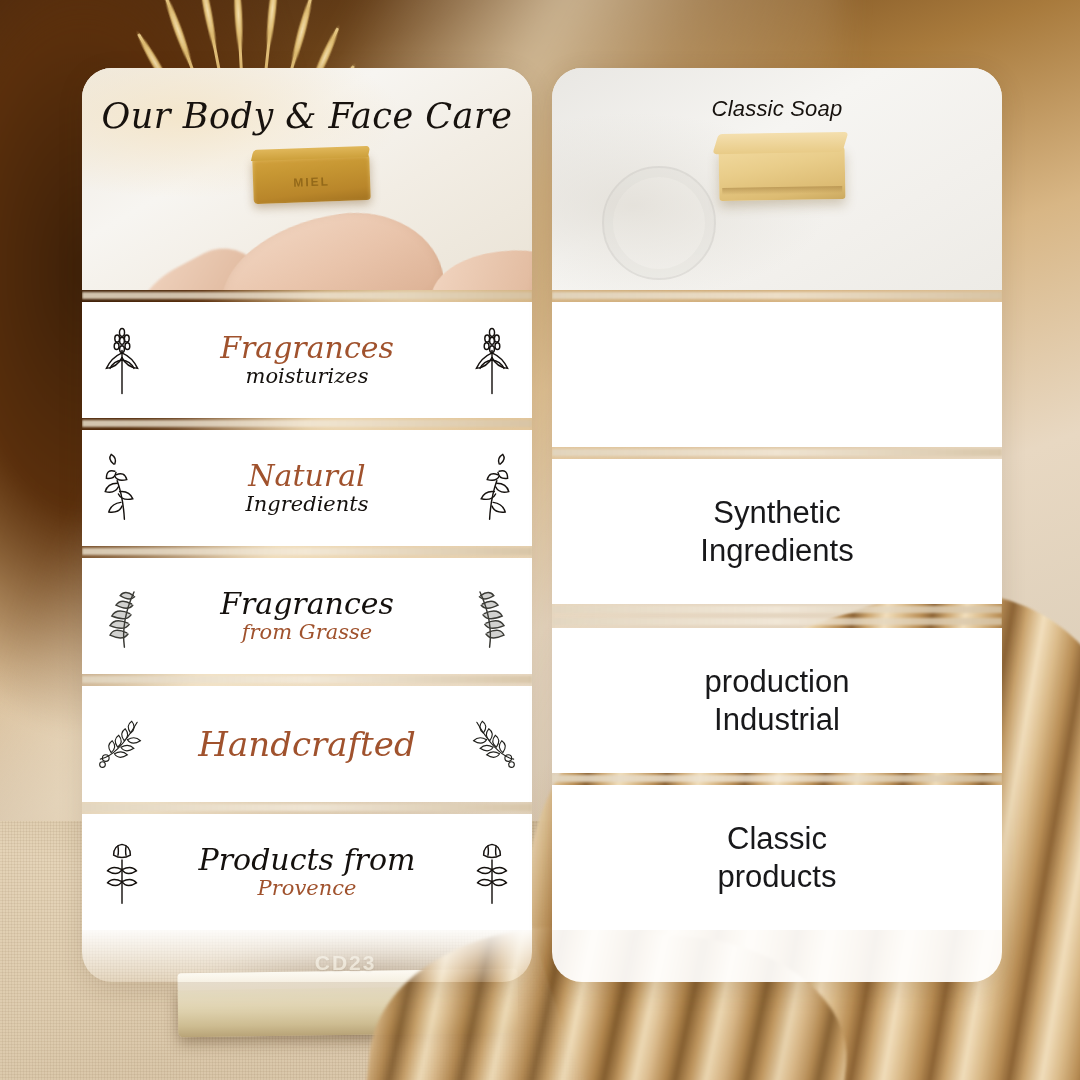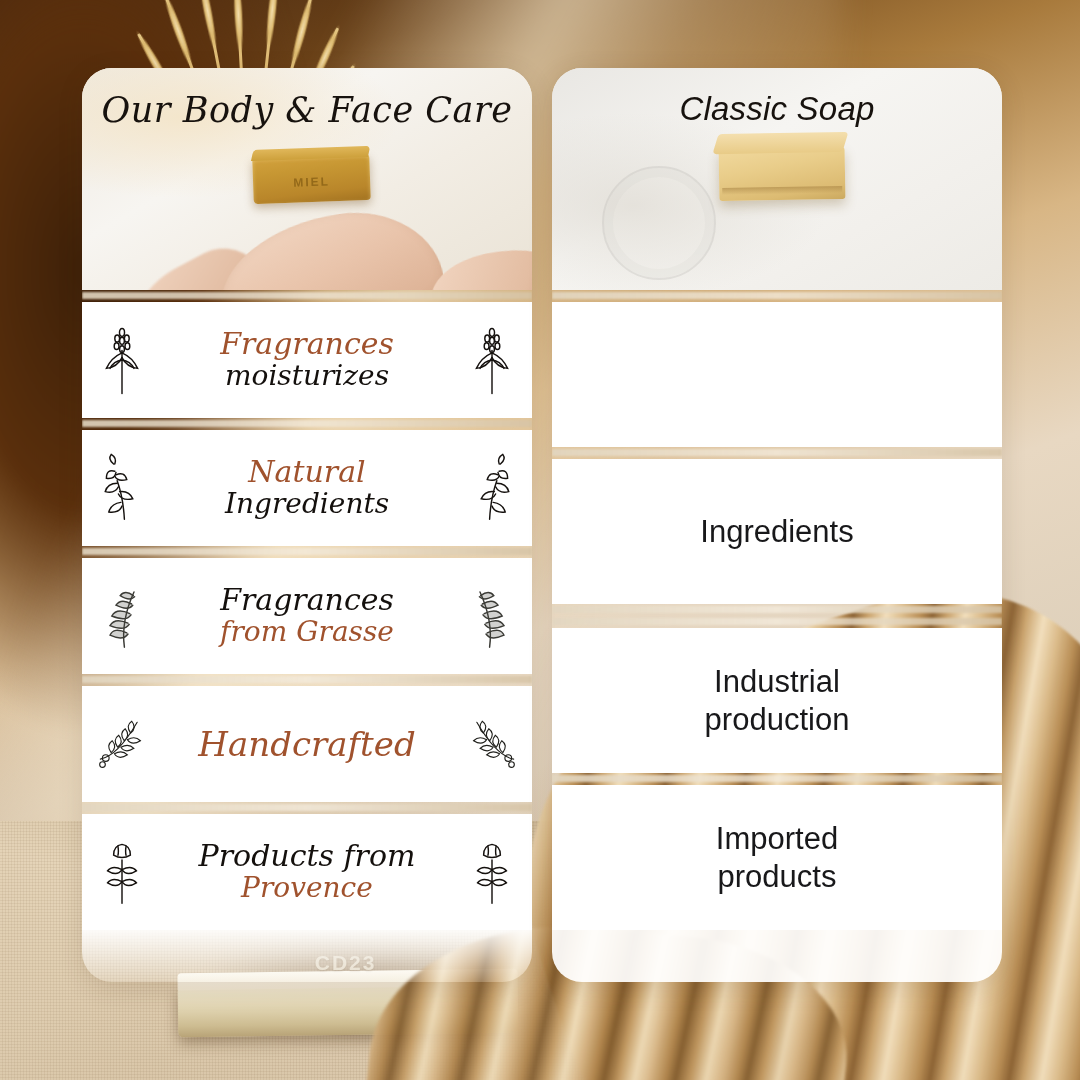--- a/index.html
+++ b/index.html
@@ -112,32 +112,32 @@
     position:relative;
     box-shadow:0 6px 26px rgba(80,50,20,.14);
   }
 
   
   .hero{
     height:222px;position:relative;flex:none;overflow:hidden;
     background:linear-gradient(165deg,#efece6 0%,#f6f3ee 40%,#f3efe7 100%);
   }
   .hero-title{
-    position:absolute;left:0;right:0;top:22px;text-align:center;
+    position:absolute;left:0;right:0;top:28px;text-align:center;
     z-index:6;color:#17120e;
   }
   .t-script{
     font-family:"DejaVu Serif", serif;
     font-style:italic;font-weight:400;
     font-size:35px;letter-spacing:.5px;
   }
   .t-ital{
     font-family:"Liberation Sans", sans-serif;
     font-style:italic;font-weight:400;
-    font-size:33px;letter-spacing:.2px;
+    font-size:22px;letter-spacing:.2px;
   }
 
   
   .heroL-bg{position:absolute;inset:0;
     background:
       radial-gradient(ellipse 70% 52% at 22% 22%, rgba(244,228,198,.85) 0%, rgba(244,228,198,0) 70%),
       linear-gradient(150deg,#efeae1 0%,#f7f5f1 36%,#f2ede4 62%,#eae3d6 100%);
   }
   .hand{
     position:absolute;left:30%;bottom:-42px;width:50%;height:116px;
@@ -228,21 +228,21 @@
 
   .leafwrap{flex:none;width:52px;height:72px;display:flex;align-items:center;justify-content:center;}
   .leafwrap svg{width:100%;height:100%;display:block;}
   .leafwrap.flip{transform:scaleX(-1);}
 
   .pro-text{
     flex:1 1 auto;text-align:center;line-height:1.02;
     font-family:"DejaVu Serif", serif;font-style:italic;
   }
   .pro-l1{display:block;font-size:30px;}
-  .pro-l2{display:block;font-size:28px;margin-top:2px;}
+  .pro-l2{display:block;font-size:21px;margin-top:2px;}
   .accent{color:#A0522D;}
   .inkblk{color:#14100d;}
   .lg .pro-l1{font-size:34px;}
   .lg .pro-l2{font-size:27px;}
 
   .con-text{
     text-align:center;line-height:1.22;
     font-family:"Liberation Sans", sans-serif;
     font-size:31px;color:#18181a;font-weight:400;
   }
@@ -515,41 +515,42 @@
 
     <div class="row">
       <div class="con-text">
       </div>
     </div>
 
     <div class="rowgap"></div>
 
     <div class="row">
       <div class="con-text">
+        <span>Synthetic</span>
         <span>Ingredients</span>
       </div>
     </div>
 
     <div class="rowgap"></div>
 
 
     <div class="rowgap"></div>
 
     <div class="row">
       <div class="con-text">
+        <span>production</span>
         <span>Industrial</span>
-        <span>production</span>
       </div>
     </div>
 
     <div class="rowgap"></div>
 
     <div class="row">
       <div class="con-text">
-        <span>Imported</span>
+        <span>Classic</span>
         <span>products</span>
       </div>
     </div>
 
     <div class="cardfoot"></div>
   </div>
 
 </div>
 
 </body></html>

